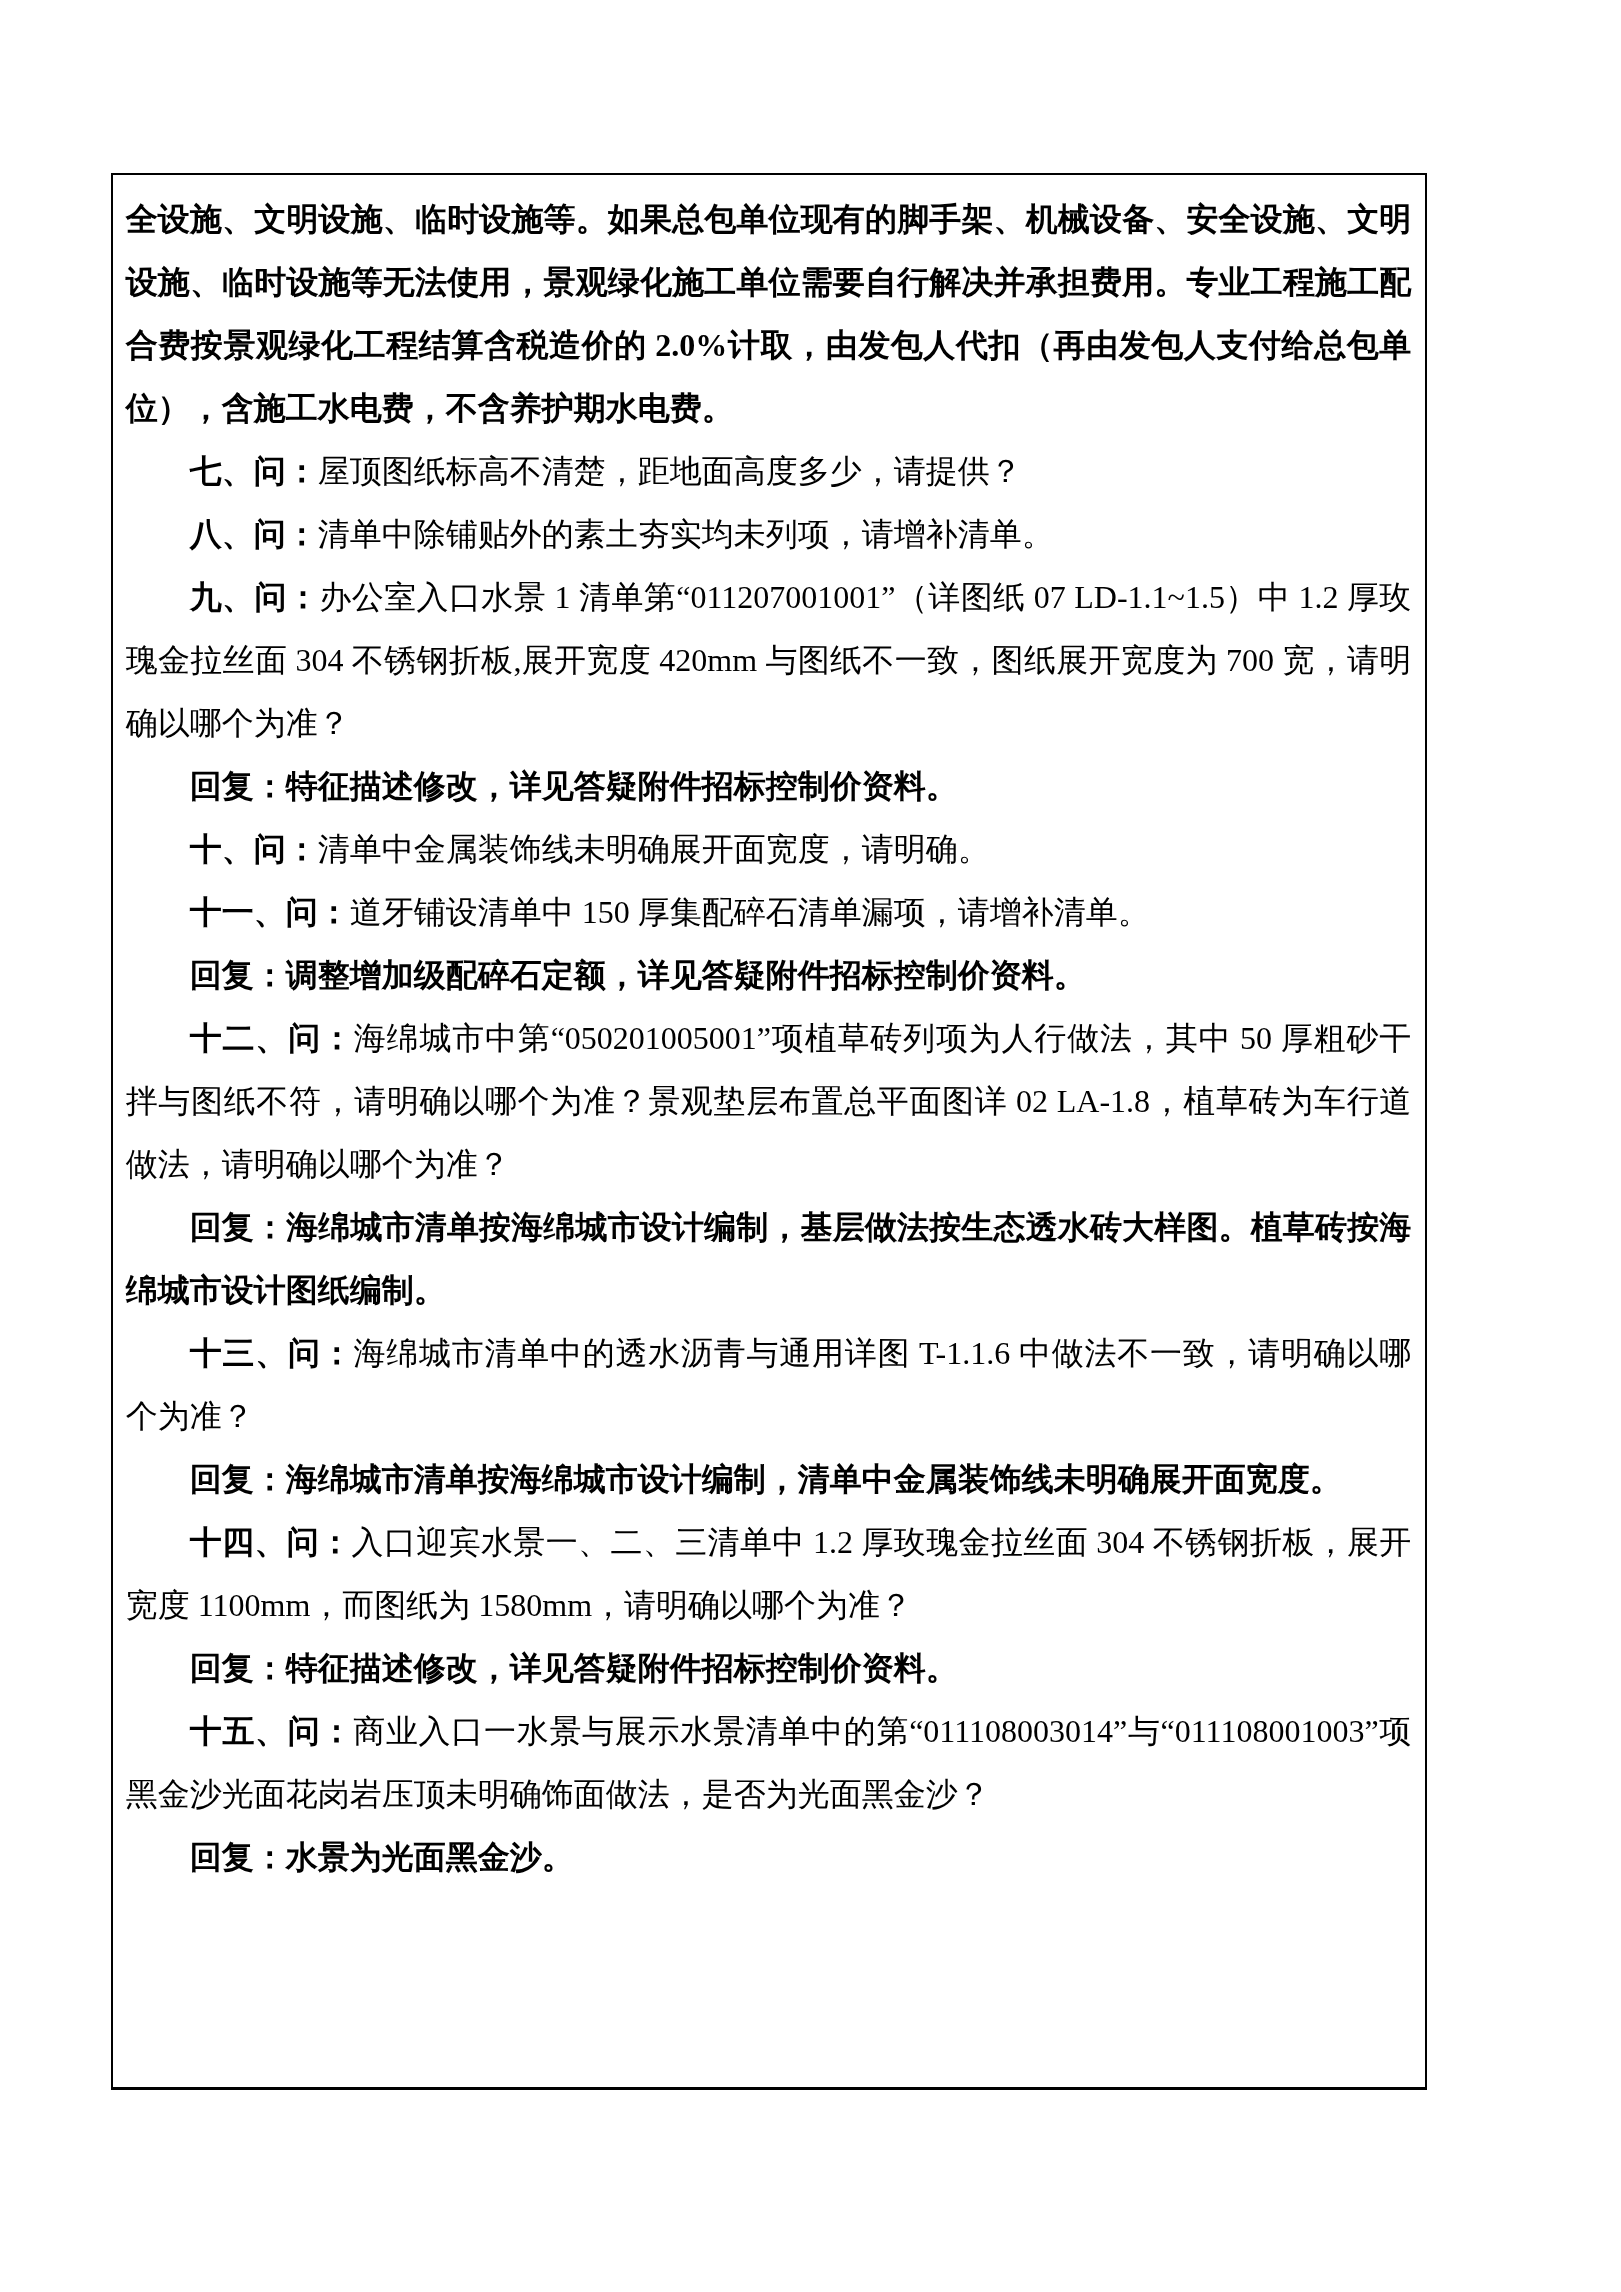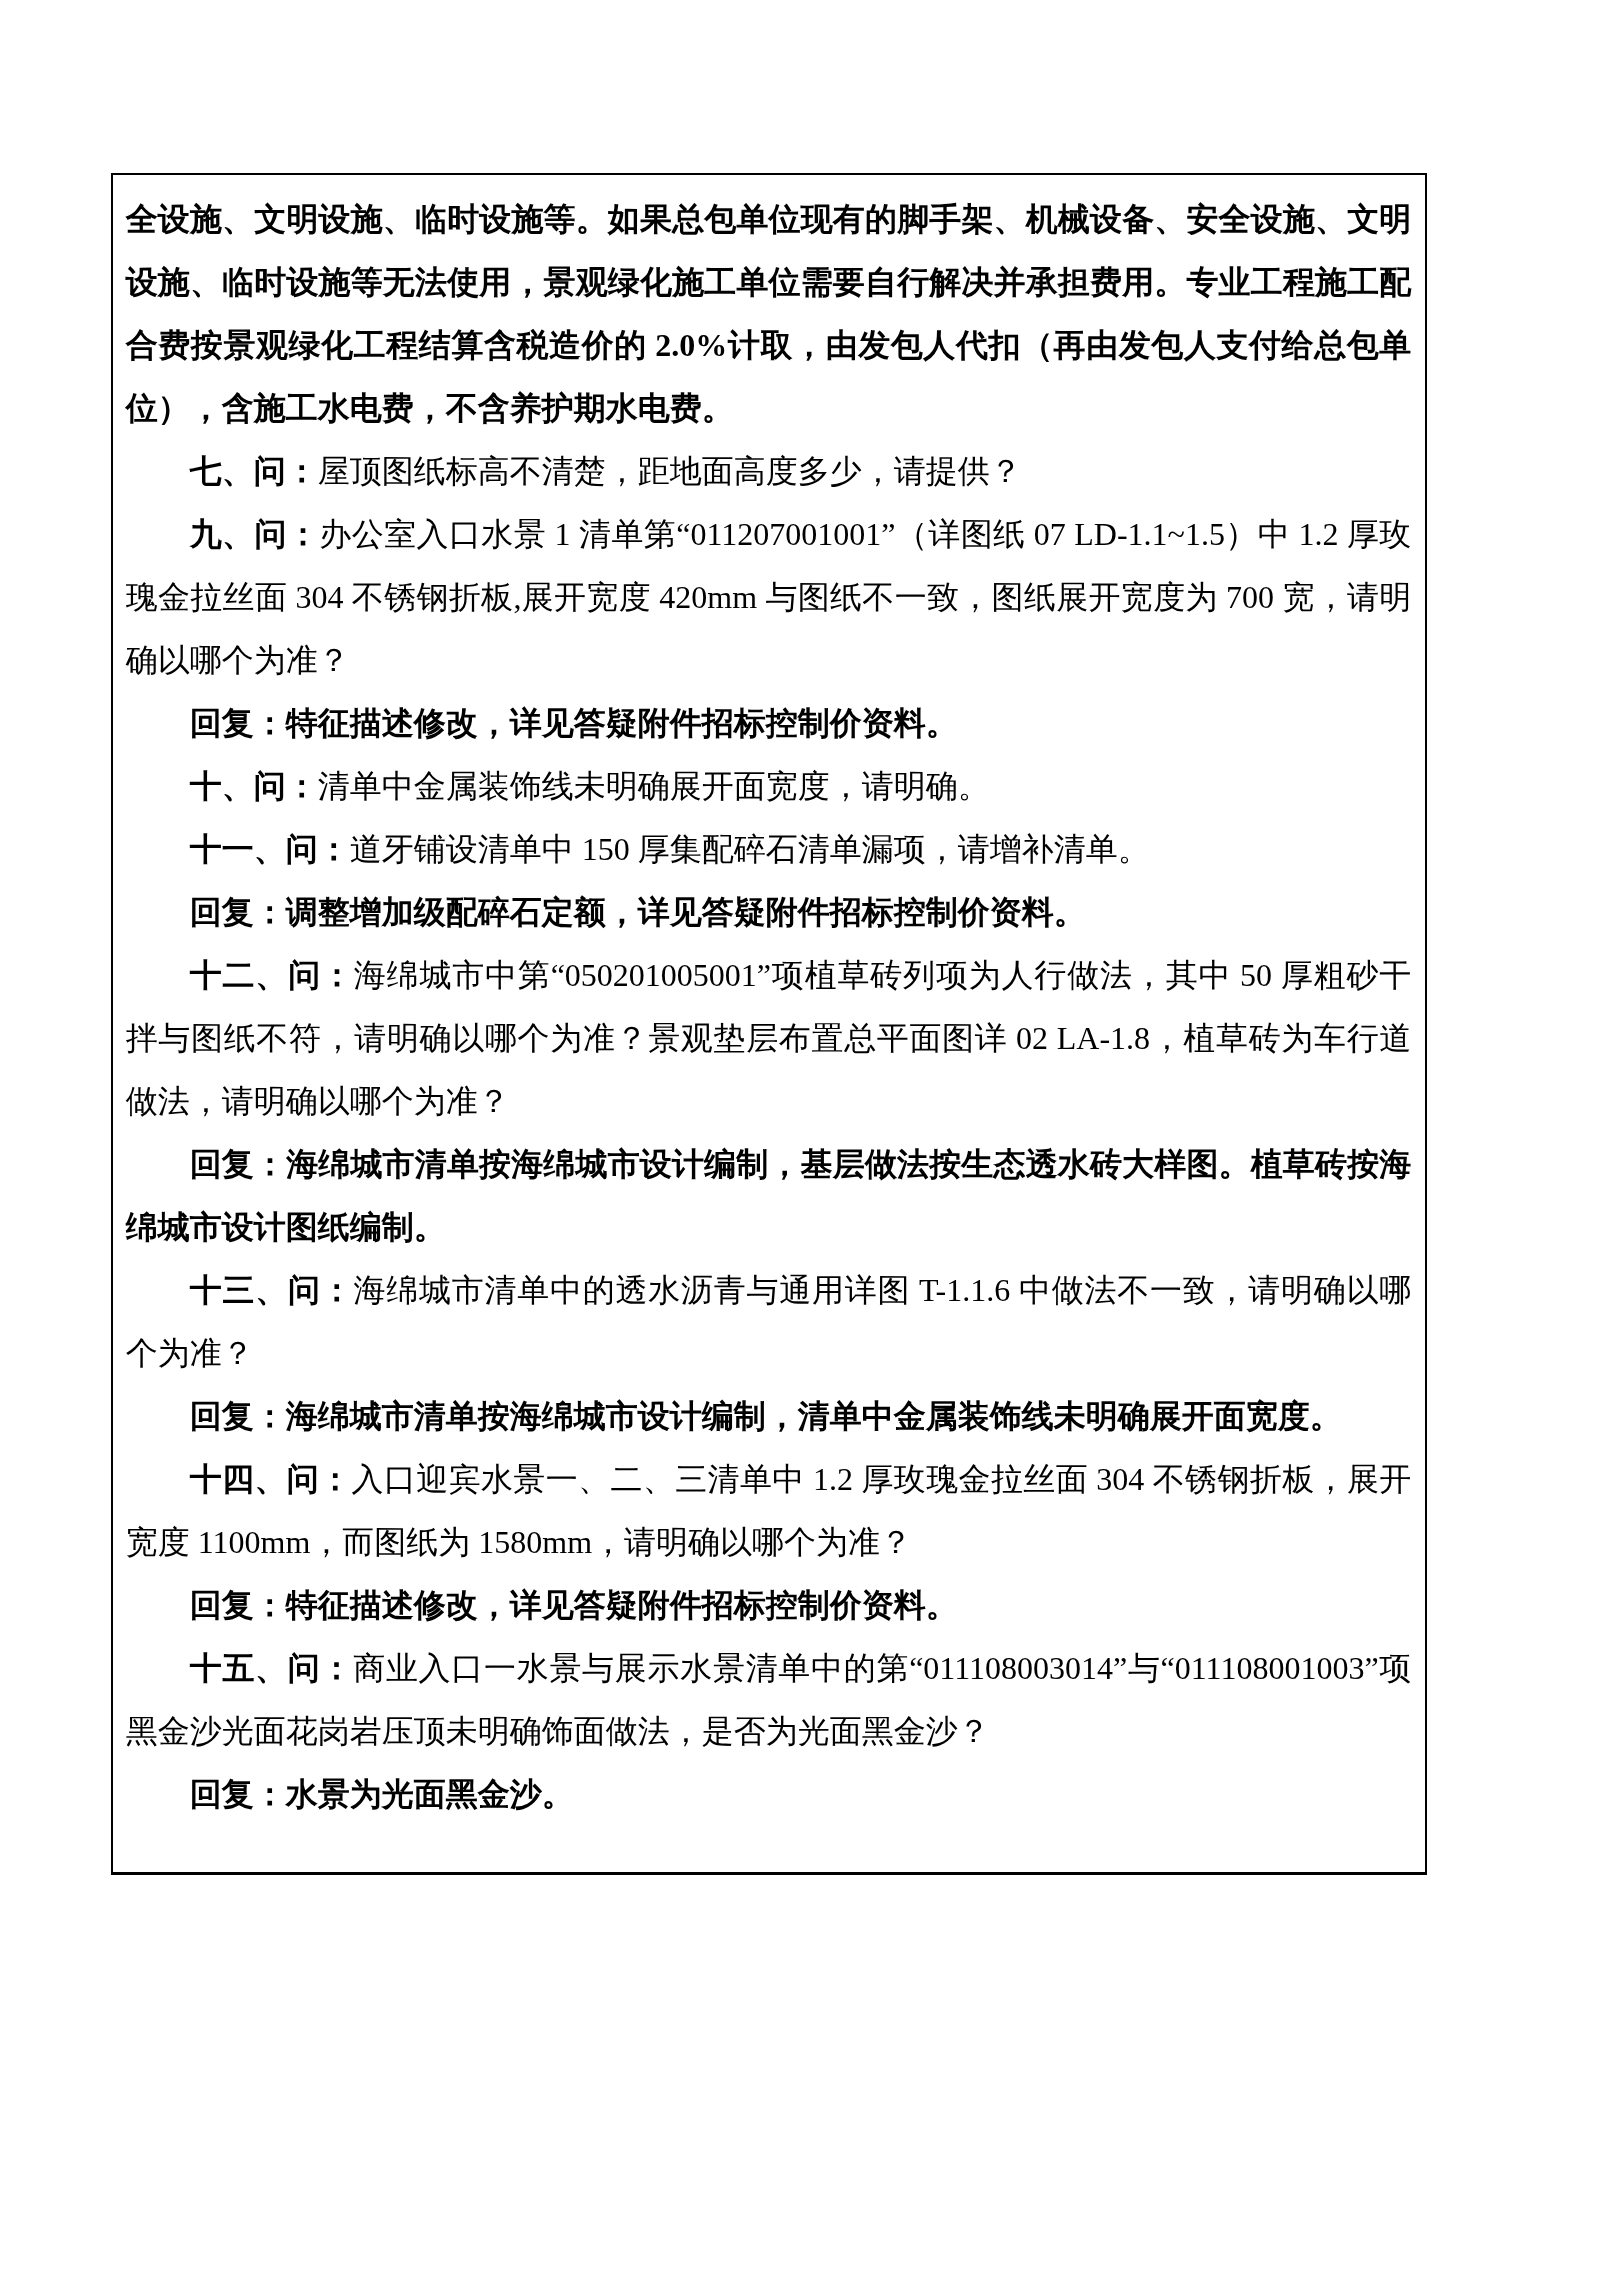--- a/index.html
+++ b/index.html
@@ -11,21 +11,21 @@
     height: 2293px;
     background: #ffffff;
     position: relative;
     font-family: "Liberation Serif", "DejaVu Serif", serif;
   }
   .qa-box {
     position: absolute;
     left: 111px;
     top: 173px;
     width: 1316px;
-    height: 1702px;
+    height: 1917px;
     box-sizing: border-box;
     border: 2px solid #000000;
     border-bottom-width: 3.9px;
     padding: 12.7px 13.7px 0 12.7px;
     overflow: hidden;
     background: #ffffff;
   }
   p.para {
     margin: 0;
     padding: 0;
@@ -48,20 +48,21 @@
 </head>
 <body>
 
 <div class="qa-box">
 
   <p class="para flush"><span class="b">全设施、文明设施、临时设施等。如果总包单位现有的脚手架、机械设备、安全设施、文明设施、临时设施等无法使用，景观绿化施工单位需要自行解决并承担费用。专业工程施工配合费按景观绿化工程结算含税造价的 2.0%计取，由发包人代扣（再由发包人支付给总包单位），含施工水电费，不含养护期水电费。</span><span></span></p>
 
   <p class="para"><span class="b">七、问：</span><span>屋顶图纸标高不清楚，距地面高度多少，请提供？</span></p>
 
 
+  <p class="para"><span class="b">八、问：</span><span>清单中除铺贴外的素土夯实均未列项，请增补清单。</span></p>
 
 
   <p class="para"><span class="b">九、问：</span><span>办公室入口水景 1 清单第“011207001001”（详图纸 07 LD-1.1~1.5）中 1.2 厚玫瑰金拉丝面 304 不锈钢折板,展开宽度 420mm 与图纸不一致，图纸展开宽度为 700 宽，请明确以哪个为准？</span></p>
 
   <p class="para"><span class="b">回复：特征描述修改，详见答疑附件招标控制价资料。</span><span></span></p>
 
   <p class="para"><span class="b">十、问：</span><span>清单中金属装饰线未明确展开面宽度，请明确。</span></p>
 
 
   <p class="para"><span class="b">十一、问：</span><span>道牙铺设清单中 150 厚集配碎石清单漏项，请增补清单。</span></p>

